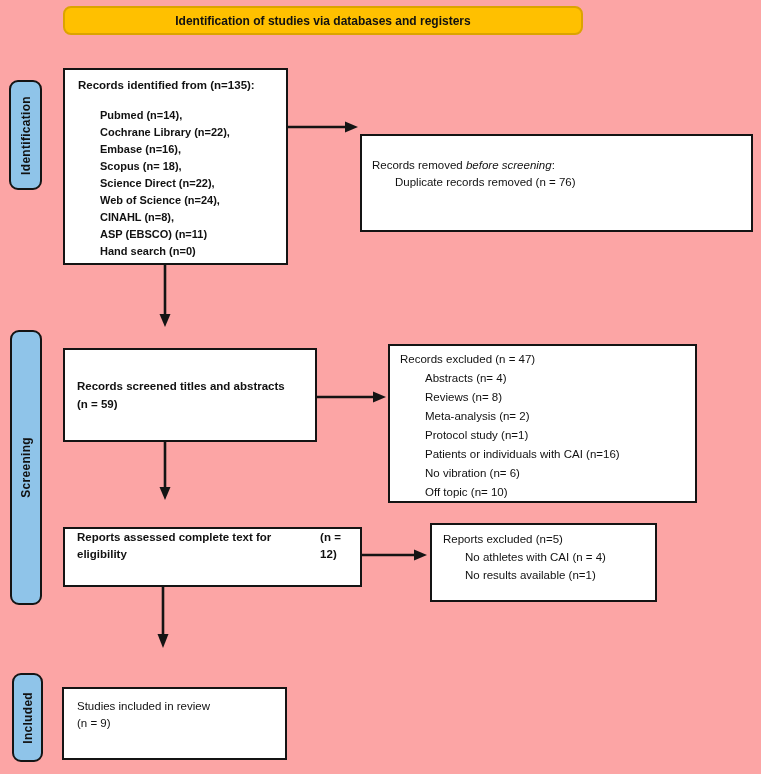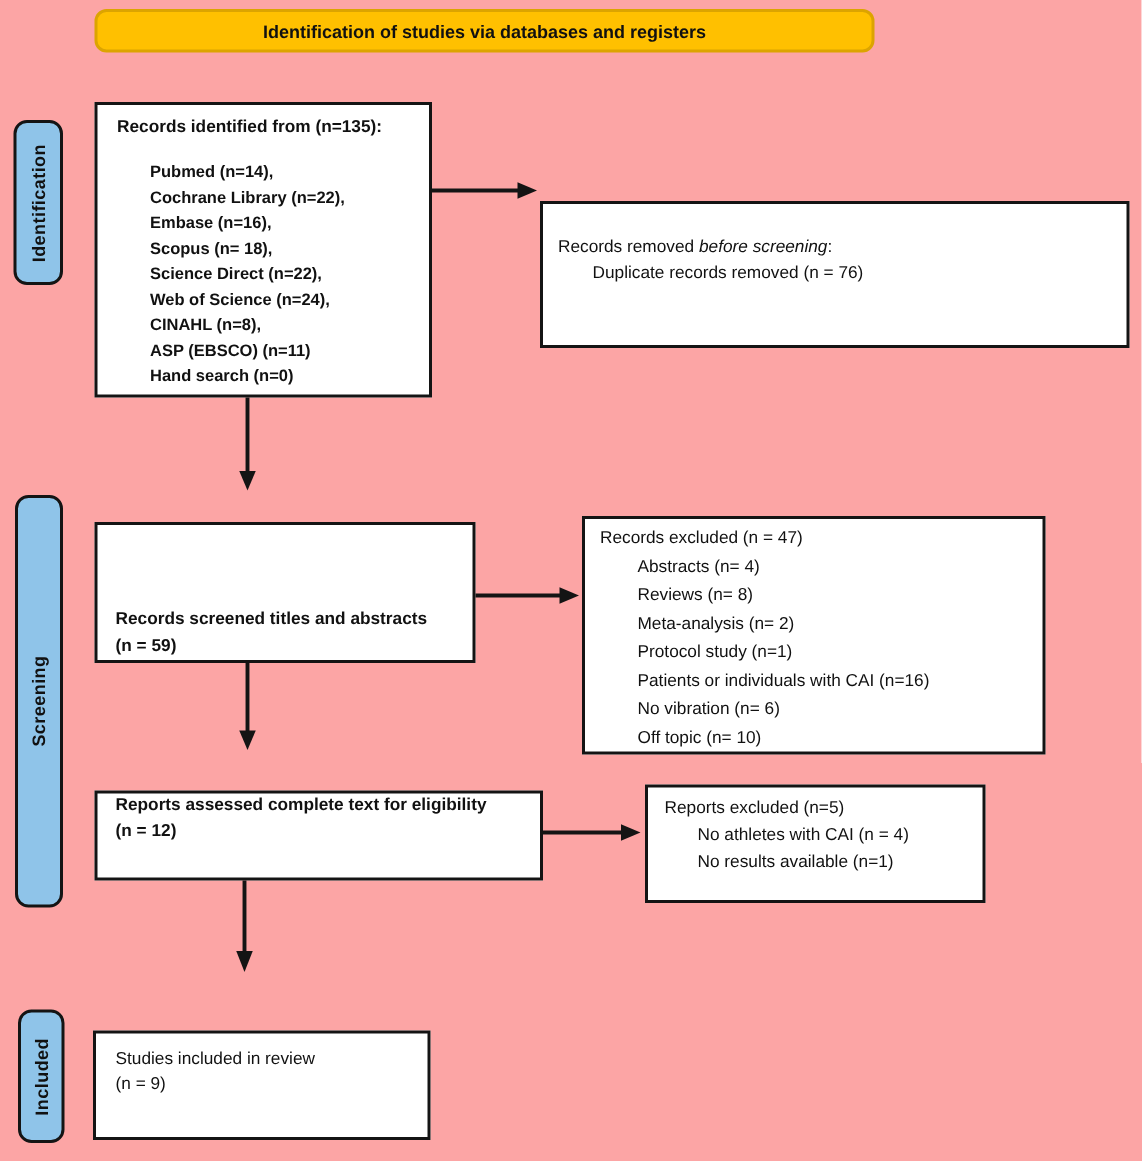--- a/index.html
+++ b/index.html
@@ -28,25 +28,25 @@
   .fbox{
     position:absolute;background:#fff;border:2px solid #141414;box-sizing:border-box;
     font-size:11.5px;line-height:17px;
   }
   .fbox.b1{left:63px;top:68px;width:225px;height:197px;padding:7px 8px 0 13px;}
   .fbox.b1 .title{font-weight:bold;}
   .fbox.b1 .items{margin-top:13px;margin-left:22px;font-size:11px;line-height:17px;font-weight:bold;}
   .fbox.r1{left:360px;top:90px;width:393px;height:98px;padding:21px 8px 0 10px;margin-top:44px;}
   .fbox.r1 .indent{margin-left:23px;}
   .fbox.b2{left:63px;top:348px;width:254px;height:94px;display:flex;flex-direction:column;
-    justify-content:flex-end;padding-left:12px;font-weight:bold;line-height:18px;}
+    justify-content:center;padding-left:12px;font-weight:bold;line-height:18px;}
   .fbox.r2{left:388px;top:344px;width:309px;height:159px;padding:4px 6px 0 10px;line-height:19px;}
   .fbox.r2 .items{margin-left:25px;}
-  .fbox.b3{left:63px;top:527px;width:299px;height:60px;display:flex;flex-direction:column;
-    justify-content:flex-start;padding-left:12px;font-weight:bold;line-height:17px;}
+  .fbox.b3{left:63px;top:527px;width:299px;height:60px;display:flex;flex-direction:row;
+    justify-content:space-between;padding-left:12px;font-weight:bold;line-height:17px;}
   .fbox.r3{left:430px;top:523px;width:227px;height:79px;padding:5px 5px 0 11px;line-height:18px;}
   .fbox.r3 .items{margin-left:22px;}
   .fbox.b4{left:62px;top:687px;width:225px;height:73px;padding:9px 16px 0 13px;line-height:17px;}
   .it{font-style:italic;}
   svg.arrows{position:absolute;left:0;top:0;width:761px;height:774px;pointer-events:none;}
 </style>
 </head>
 <body>
 
 <div id="canvas">

